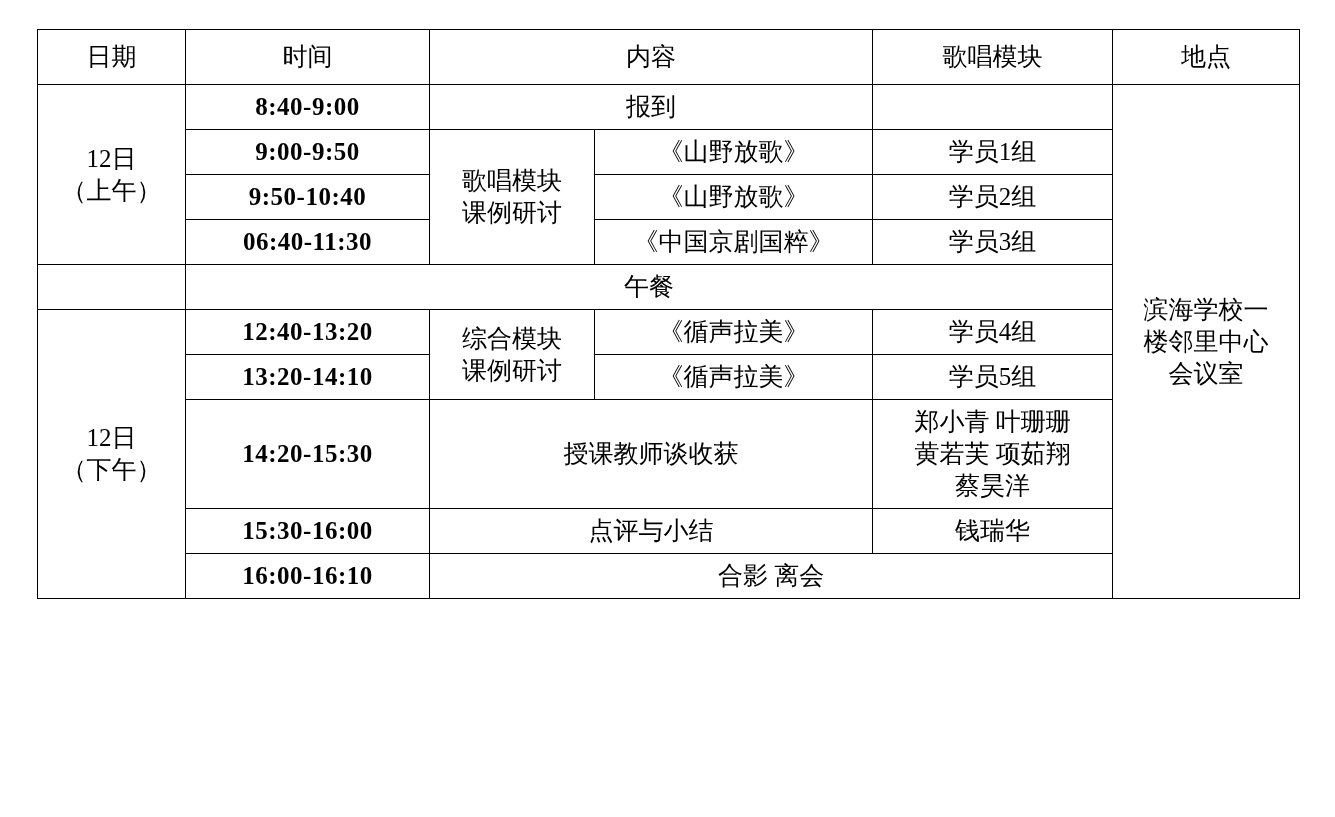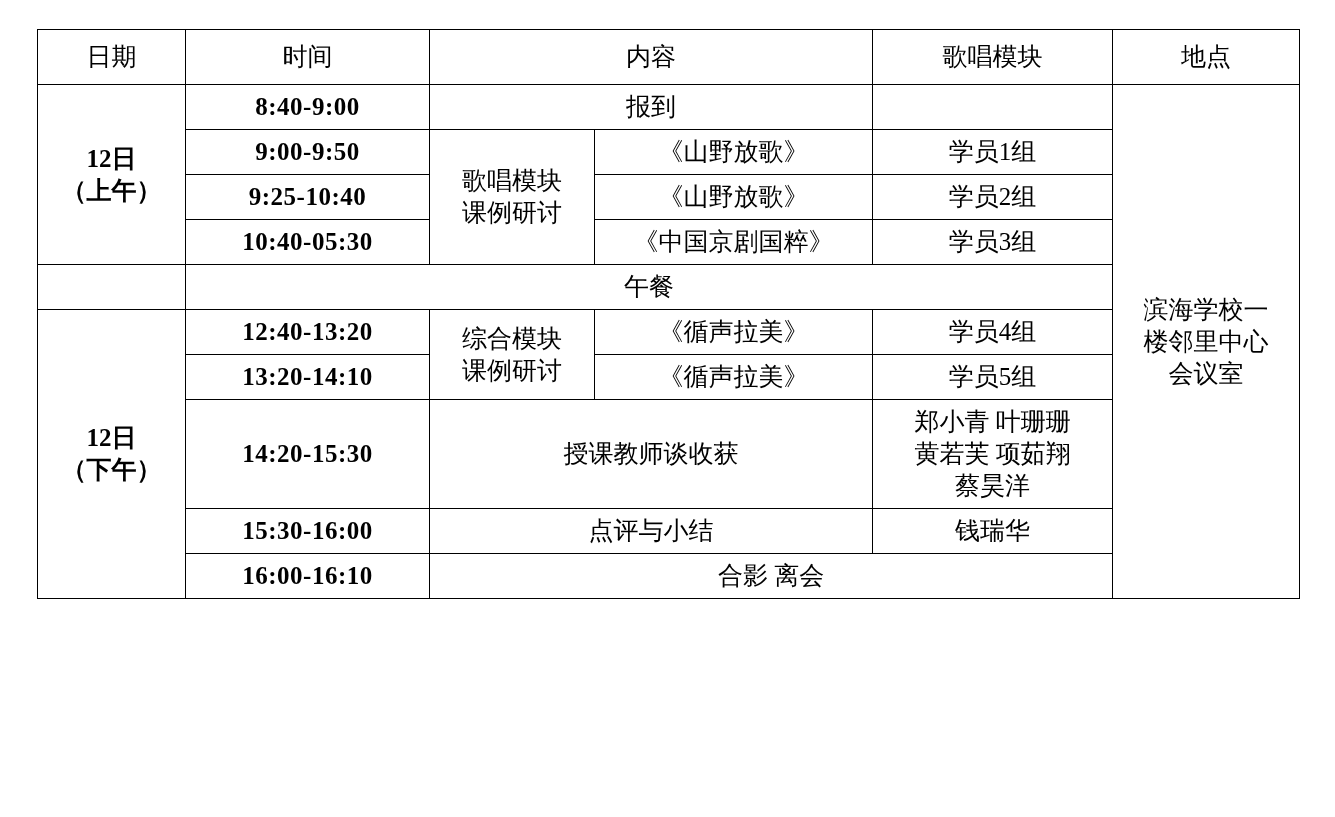--- a/index.html
+++ b/index.html
@@ -47,21 +47,20 @@
   }
   td.time {
     font-family: "Liberation Serif", "DejaVu Serif", serif;
     font-weight: bold;
     letter-spacing: 0.5px;
     font-size: 25px;
   }
   td.daycell {
     font-size: 25px;
     line-height: 1.45;
-    font-weight: bold;
   }
   td.module {
     font-size: 25px;
     line-height: 1.45;
   }
   td.place {
     font-size: 25px;
     line-height: 1.5;
   }
   td.people-multi {
@@ -127,27 +126,27 @@
         <td class="time">9:00-9:50</td>
         <td class="module" rowspan="3">
           <span class="stack-line">歌唱模块</span>
           <span class="stack-line">课例研讨</span>
         </td>
         <td>《山野放歌》</td>
         <td>学员1组</td>
       </tr>
 
       <tr>
-        <td class="time">9:25-10:40</td>
+        <td class="time">9:50-10:40</td>
         <td>《山野放歌》</td>
         <td>学员2组</td>
       </tr>
 
       <tr>
-        <td class="time">10:40-05:30</td>
+        <td class="time">06:40-11:30</td>
         <td class="nowrap">《中国京剧国粹》</td>
         <td>学员3组</td>
       </tr>
 
       <tr>
         <td></td>
         <td colspan="4">午餐</td>
       </tr>
 
       <tr>

